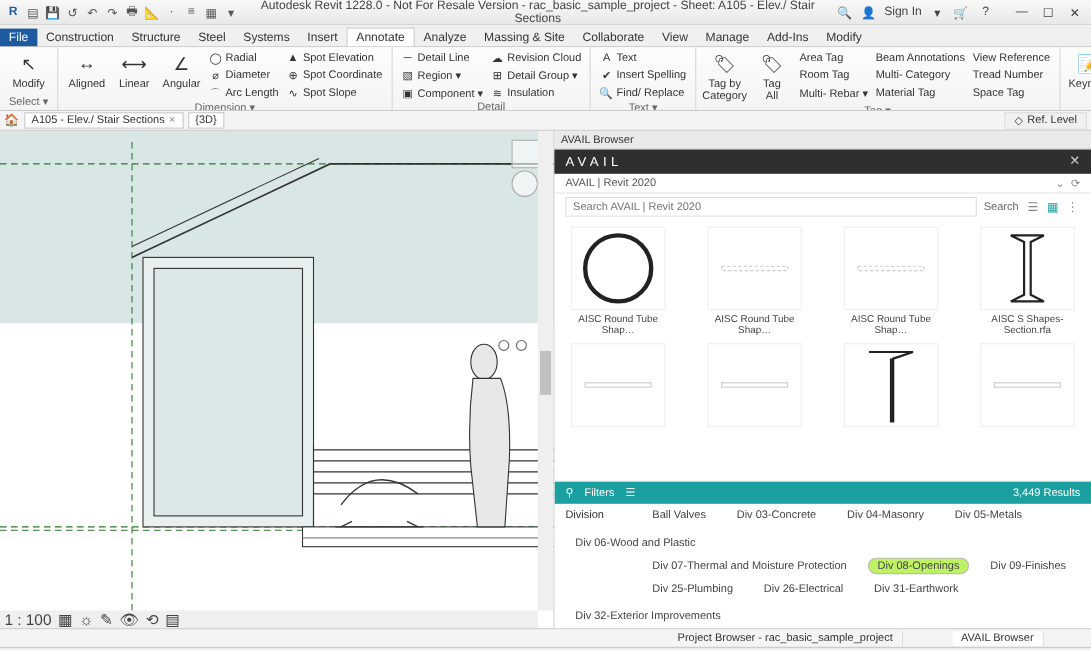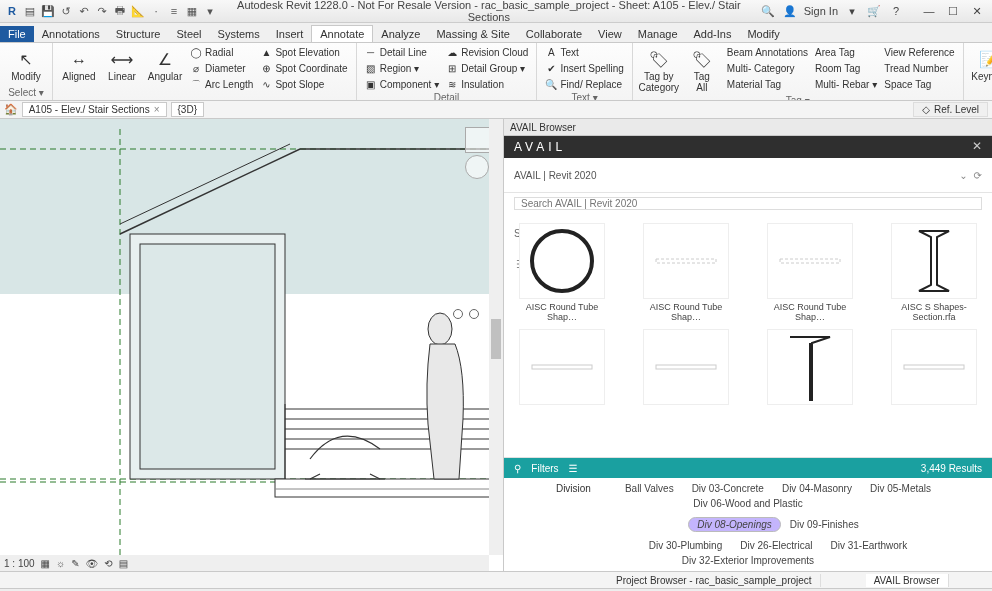--- a/index.html
+++ b/index.html
@@ -42,51 +42,51 @@
 
 
 .workarea { display: flex; height: 452px; }
 .canvas-wrap { position: relative; width: 563px; border-right: 1px solid #c9c9c9; background: #fafafa; overflow: hidden; }
 .canvas-wrap svg { position: absolute; top: 0; left: 0; }
 .navcube { position: absolute; right: 8px; top: 8px; width: 30px; height: 60px; }
 .navcube .cube { width: 26px; height: 26px; border: 1px solid #aaa; background: rgba(255,255,255,.6); margin-bottom: 2px; }
 .navcube .steer { width: 24px; height: 24px; border: 1px solid #aaa; border-radius: 50%; background: rgba(255,255,255,.6); }
 .scroll-v { position: absolute; right: 0; top: 0; bottom: 16px; width: 14px; background: #efefef; }
 .scroll-v .thumb { position: absolute; left: 2px; right: 2px; top: 200px; height: 40px; background: #c0c0c0; }
-.scroll-h { position: absolute; left: 0; right: 14px; bottom: 0; height: 16px; background: #efefef; display: flex; align-items: center; padding: 0 4px; gap: 6px; font-size: 10px; color: #444; }
+.scroll-h { position: absolute; left: 0; right: 14px; bottom: 0; height: 16px; background: #efefef; display: flex; align-items: center; padding: 0 4px; gap: 6px; font-size: 14px; color: #444; }
 .scroll-h .seg { display: flex; align-items: center; gap: 3px; }
 .circles { position: absolute; right: 24px; top: 190px; display: flex; gap: 6px; }
 .circles span { width: 10px; height: 10px; border: 1px solid #666; border-radius: 50%; display: inline-block; }
 
 
 .avail { flex: 1; display: flex; flex-direction: column; background: #fff; }
 .avail .pheader { height: 17px; background: #eaeaea; border-bottom: 1px solid #c9c9c9; padding: 0 6px; font-size: 10px; display: flex; align-items: center; }
 .avail .brand { height: 22px; background: #2f2f2f; color: #fff; display: flex; align-items: center; padding: 0 10px; letter-spacing: 4px; font-size: 12px; position: relative; }
 .avail .brand .bclose { position: absolute; right: 6px; top: 3px; color: #ccc; cursor: pointer; }
-.avail .crumb { height: 35px; border-bottom: 1px solid #e4e4e4; display: flex; align-items: center; padding: 0 10px; font-size: 10px; color: #555; }
+.avail .crumb { height: 18px; border-bottom: 1px solid #e4e4e4; display: flex; align-items: center; padding: 0 10px; font-size: 10px; color: #555; }
 .avail .crumb .spacer { flex: 1; }
 .avail .crumb .ic { color: #888; cursor: pointer; margin-left: 6px; }
-.avail .searchrow { height: 24px; display: flex; padding: 4px 10px; gap: 18px; flex-direction: column; }
+.avail .searchrow { height: 24px; display: flex; align-items: center; padding: 4px 10px; gap: 6px; }
 .avail .searchrow input { flex: 1; height: 18px; border: 1px solid #ddd; padding: 0 6px; font-size: 10px; color: #888; }
 .avail .searchrow .sbtn { font-size: 10px; color: #666; cursor: pointer; }
 .avail .searchrow .view { display: flex; gap: 4px; }
 .avail .searchrow .view span { width: 14px; height: 14px; display: inline-flex; align-items: center; justify-content: center; cursor: pointer; color: #888; }
 .avail .searchrow .view .active { color: #1aa0a0; }
 .avail .grid { flex: 1; overflow: auto; padding: 6px 10px; }
 .avail .gridrow { display: flex; gap: 28px; margin-bottom: 6px; }
 .avail .cell { width: 96px; display: flex; flex-direction: column; align-items: center; cursor: pointer; }
 .avail .cell .thumb { width: 86px; height: 76px; border: 1px solid #eee; display: flex; align-items: center; justify-content: center; background: #fff; }
 .avail .cell .cap { font-size: 9px; color: #444; text-align: center; margin-top: 4px; line-height: 1.1; height: 20px; overflow: hidden; }
 .avail .filters { background: #fff; border-top: 1px solid #e0e0e0; }
 .avail .filters .fhead { height: 20px; background: #1aa0a0; color: #fff; display: flex; align-items: center; padding: 0 10px; gap: 10px; font-size: 10px; }
 .avail .filters .fhead .spacer { flex:1; }
-.avail .filters .frow { display: flex; align-items: center; padding: 3px 10px; font-size: 10px; color: #444; flex-wrap: wrap; justify-content: center; }
+.avail .filters .frow { display: flex; align-items: center; padding: 3px 10px; gap: 10px; font-size: 10px; color: #444; flex-wrap: wrap; }
 .avail .filters .frow .lab { width: 60px; color: #333; }
 .avail .filters .pill { padding: 1px 8px; border: 1px solid transparent; border-radius: 9px; cursor: pointer; white-space: nowrap; }
-.avail .filters .pill.sel { border-color: #bbb; background: #c4b5fd; font-style: italic; }
+.avail .filters .pill.sel { border-color: #bbb; background: #bef264; }
 
 
 .btabs { height: 17px; background: #f4f4f4; border-top: 1px solid #c9c9c9; display: flex; align-items: center; font-size: 10px; }
 .btabs .btab { padding: 1px 8px; border-right: 1px solid #ddd; cursor: pointer; margin-left: 45px; }
 .btabs .btab.active { background: #fff; }
 .status { height: 17px; background: #eee; border-top: 1px solid #c9c9c9; display: flex; align-items: center; padding: 0 6px; font-size: 10px; color: #555; }
 .status .spacer { flex: 1; }
 .status .ic { width: 16px; height: 14px; display: inline-flex; align-items: center; justify-content: center; margin-left: 4px; color: #777; }
 </style>
 </head>
@@ -118,21 +118,21 @@
     <div class="win-controls">
       <span>—</span>
       <span>☐</span>
       <span>✕</span>
     </div>
   </div>
 </div>
 
 <div class="menutabs">
   <div class="tab file">File</div>
-  <div class="tab">Annotations</div>
+  <div class="tab">Construction</div>
   <div class="tab">Structure</div>
   <div class="tab">Steel</div>
   <div class="tab">Systems</div>
   <div class="tab">Insert</div>
   <div class="tab active">Annotate</div>
   <div class="tab">Analyze</div>
   <div class="tab">Massing &amp; Site</div>
   <div class="tab">Collaborate</div>
   <div class="tab">View</div>
   <div class="tab">Manage</div>
@@ -185,20 +185,21 @@
         <div class="smallbtn">
             <span class="ic">⊕</span>
             <span>Spot Coordinate</span>
           </div>
         <div class="smallbtn">
             <span class="ic">∿</span>
             <span>Spot Slope</span>
           </div>
       </div>
     </div>
+    <div class="label">Dimension ▾</div>
   </div>
 
   <div class="panel">
     <div class="row">
       <div class="col">
         <div class="smallbtn">
             <span class="ic">─</span>
             <span>Detail Line</span>
           </div>
         <div class="smallbtn">
@@ -253,38 +254,38 @@
           <span class="txt" style="white-space:pre-line">Tag by
 Category</span>
         </div>
       <div class="bigbtn">
           <span class="ic">🏷</span>
           <span class="txt" style="white-space:pre-line">Tag
 All</span>
         </div>
       <div class="col">
         <div class="smallbtn">
+            <span>Area Tag</span>
+          </div>
+        <div class="smallbtn">
+            <span>Room Tag</span>
+          </div>
+        <div class="smallbtn">
+            <span>Multi- Rebar ▾</span>
+          </div>
+      </div>
+      <div class="col">
+        <div class="smallbtn">
             <span>Beam Annotations</span>
           </div>
         <div class="smallbtn">
             <span>Multi- Category</span>
           </div>
         <div class="smallbtn">
             <span>Material Tag</span>
-          </div>
-      </div>
-      <div class="col">
-        <div class="smallbtn">
-            <span>Area Tag</span>
-          </div>
-        <div class="smallbtn">
-            <span>Room Tag</span>
-          </div>
-        <div class="smallbtn">
-            <span>Multi- Rebar ▾</span>
           </div>
       </div>
       <div class="col">
         <div class="smallbtn">
             <span>View Reference</span>
           </div>
         <div class="smallbtn">
             <span>Tread Number</span>
           </div>
         <div class="smallbtn">
@@ -484,26 +485,27 @@
       <div class="frow">
         <span class="lab">Division</span>
         <span class="pill">Ball Valves</span>
         <span class="pill">Div 03-Concrete</span>
         <span class="pill">Div 04-Masonry</span>
         <span class="pill">Div 05-Metals</span>
         <span class="pill">Div 06-Wood and Plastic</span>
       </div>
       <div class="frow">
         <span class="lab"></span>
+        <span class="pill">Div 07-Thermal and Moisture Protection</span>
         <span class="pill sel">Div 08-Openings</span>
         <span class="pill">Div 09-Finishes</span>
       </div>
       <div class="frow">
         <span class="lab"></span>
-        <span class="pill">Div 30-Plumbing</span>
+        <span class="pill">Div 25-Plumbing</span>
         <span class="pill">Div 26-Electrical</span>
         <span class="pill">Div 31-Earthwork</span>
         <span class="pill">Div 32-Exterior Improvements</span>
       </div>
     </div>
   </div>
 </div>
 
 <div class="btabs">
   <div style="width:563px"></div>

